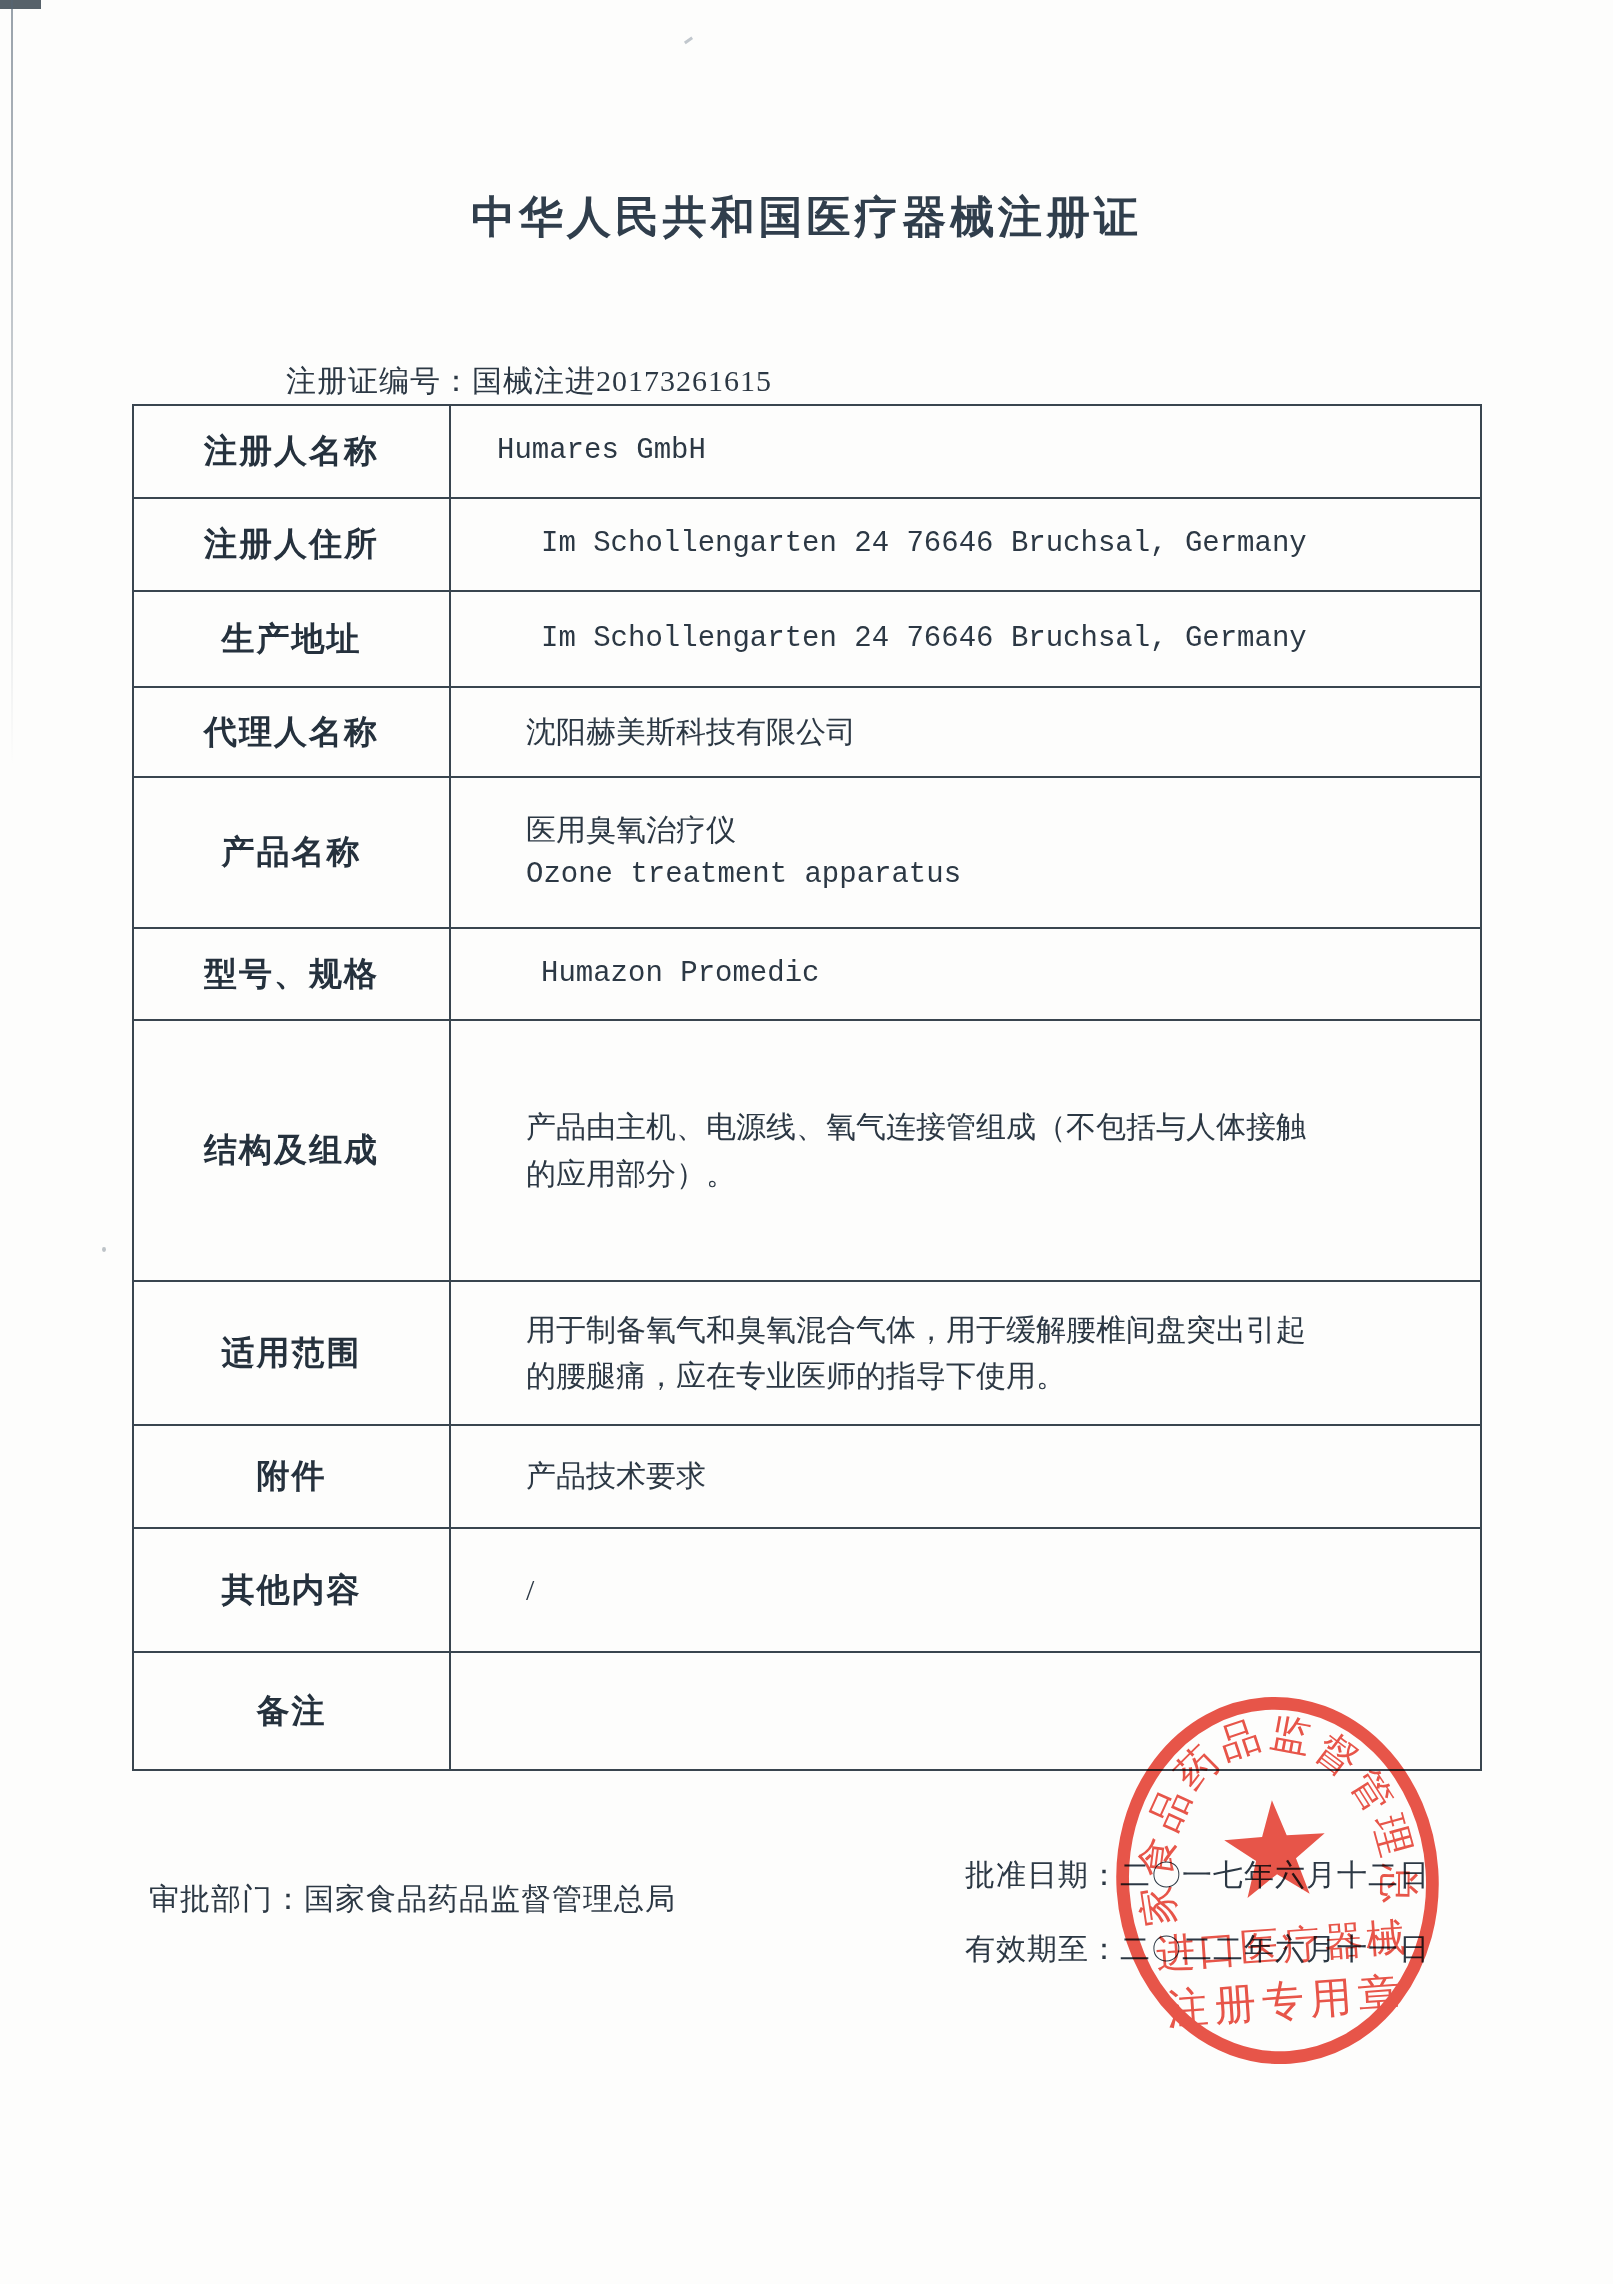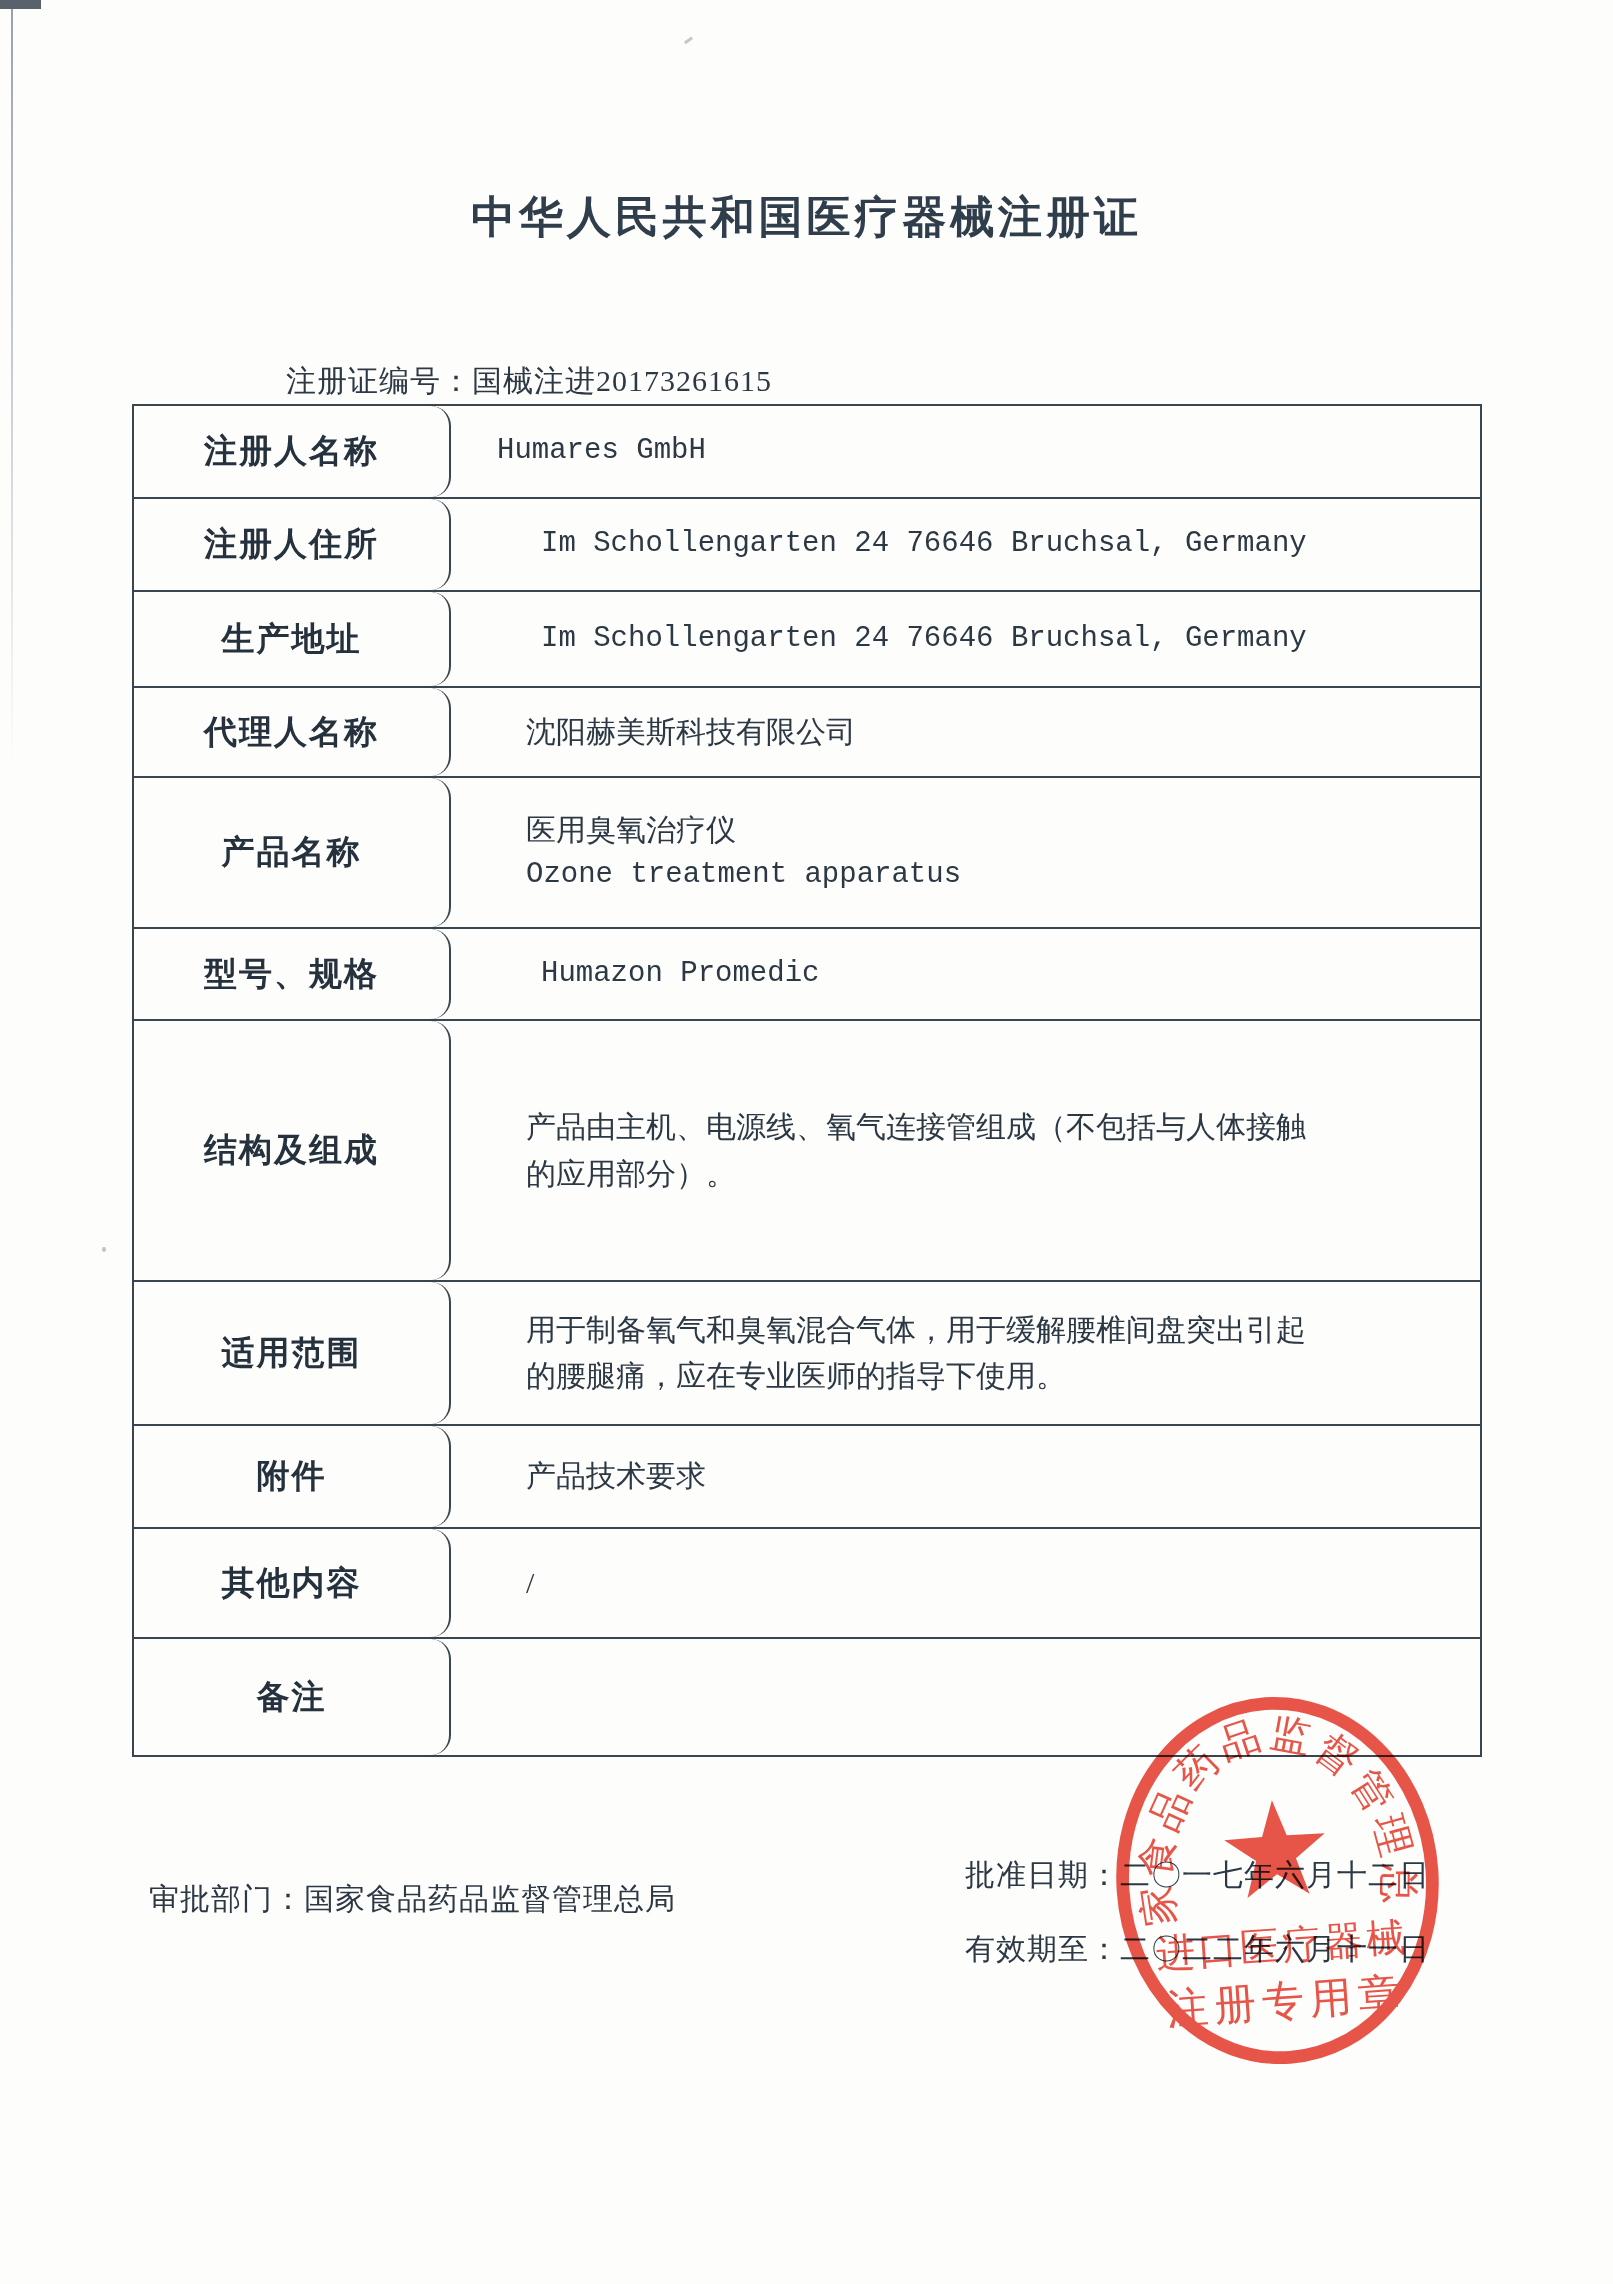--- a/index.html
+++ b/index.html
@@ -30,21 +30,21 @@
   
   .cert-table{
     position:absolute;left:132px;top:404px;width:1350px;
     border:2.9px solid #39454f;
     display:flex;flex-direction:column;
     box-sizing:border-box;
     background:transparent;
   }
   .row{display:flex;width:100%;box-sizing:border-box;}
   .row + .row{border-top:2px solid #39454f;gap:44px;}
-  .cell{box-sizing:border-box;display:flex;align-items:center;border-radius:20px;}
+  .cell{box-sizing:border-box;display:flex;align-items:center;}
   .cell.label{
     width:317px;
     justify-content:center;
     border-right:2px solid #39454f;
     font-family:"Liberation Sans", sans-serif;
     font-weight:700;
     font-size:33px;
     letter-spacing:2px;
     color:#25313d;
     text-align:center;
@@ -153,21 +153,21 @@
       <div class="cell label">适用范围</div>
       <div class="cell value">用于制备氧气和臭氧混合气体，用于缓解腰椎间盘突出引起
 的腰腿痛，应在专业医师的指导下使用。</div>
     </div>
 
     <div class="row" style="height:103px">
       <div class="cell label">附件</div>
       <div class="cell value">产品技术要求</div>
     </div>
 
-    <div class="row" style="height:110px">
+    <div class="row" style="height:124px">
       <div class="cell label">其他内容</div>
       <div class="cell value">/</div>
     </div>
 
     <div class="row" style="height:118px">
       <div class="cell label">备注</div>
       <div class="cell value"></div>
     </div>
 
   </div>

